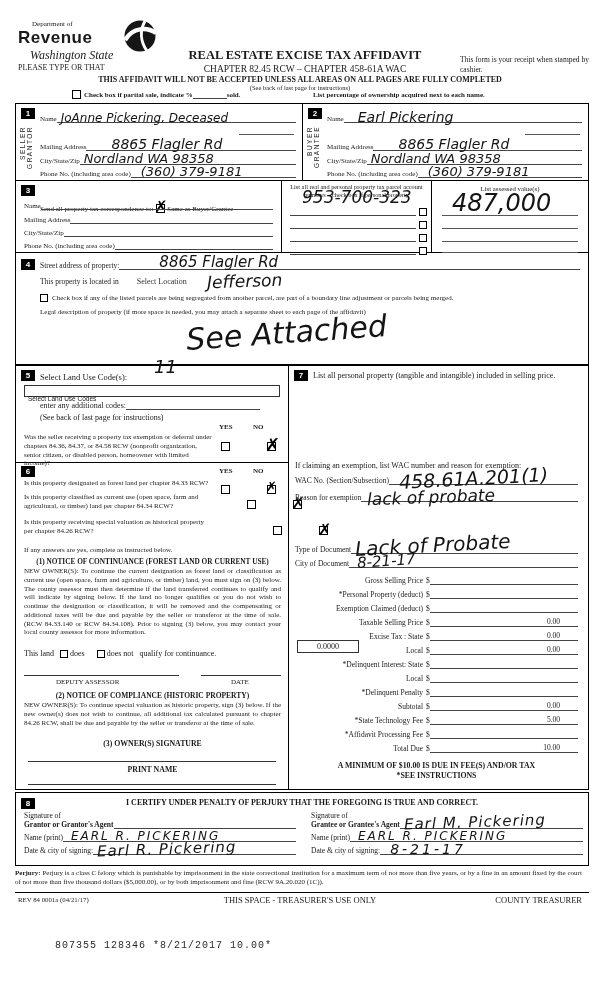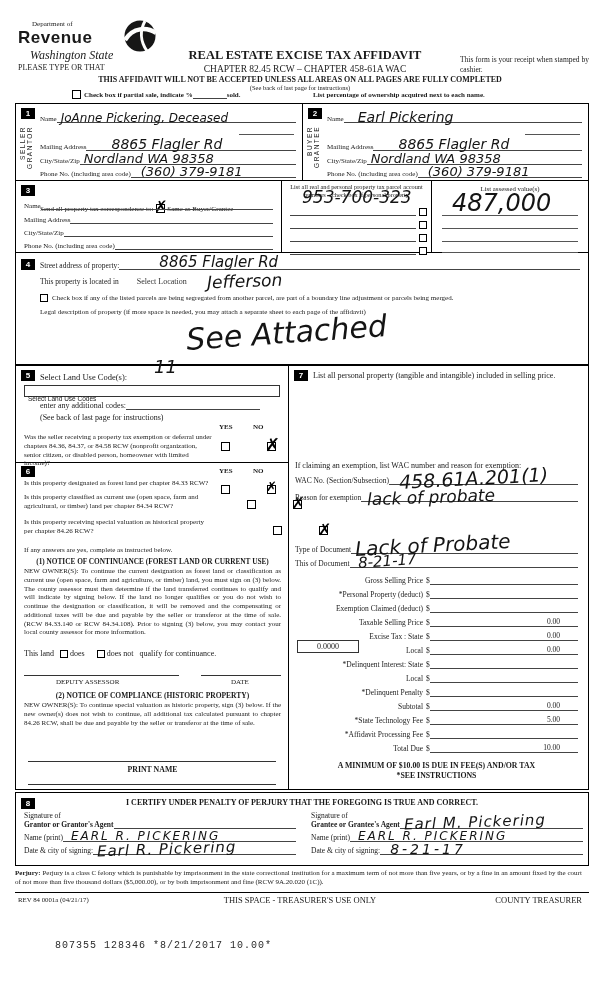--- a/index.html
+++ b/index.html
@@ -270,20 +270,21 @@
         </div>
 
         <div class="abs" style="left:8px; top:212px; width:155px; border-bottom:1px solid #333;"></div>
         <div class="abs" style="left:185px; top:212px; width:80px; border-bottom:1px solid #333;"></div>
         <div class="abs lab7" style="left:40px; top:215px;">DEPUTY ASSESSOR</div>
         <div class="abs lab7" style="left:215px; top:215px;">DATE</div>
 
         <div class="abs b" style="left:4px; top:228px; width:265px; font-size:7.5px; text-align:center;">(2) NOTICE OF COMPLIANCE (HISTORIC PROPERTY)</div>
         <div class="abs smalltext" style="left:8px; top:238px; width:257px; text-align:justify;">NEW OWNER(S): To continue special valuation as historic property, sign (3) below. If the new owner(s) does not wish to continue, all additional tax calculated pursuant to chapter 84.26 RCW, shall be due and payable by the seller or transferor at the time of sale.</div>
 
+        <div class="abs b ctr" style="left:4px; top:276px; width:265px; font-size:7.8px;">(3)  OWNER(S) SIGNATURE</div>
         <div class="abs" style="left:12px; top:298px; right:12px; border-bottom:1px solid #333;"></div>
         <div class="abs b ctr" style="left:4px; top:302px; width:265px; font-size:7.8px;">PRINT NAME</div>
         <div class="abs" style="left:12px; top:321px; right:12px; border-bottom:1px solid #333;"></div>
       </div>
     </div>
 
     <div style="flex:1; position:relative;">
       <span class="numbox abs" style="left:5px; top:4px;">7</span>
       <div class="abs lab8" style="left:24px; top:5px; width:262px; line-height:1.3;">List all  personal property (tangible and intangible) included in selling price.</div>
 
@@ -302,21 +303,21 @@
         </span>
       </div>
 
       <div class="abs row" style="left:6px; top:179px; right:10px;">
         <span class="lab75">Type of Document</span>
         <span class="fl">
           <span class="hw abs" style="left:4px; bottom:-4px; font-size:20px; transform:rotate(-3deg);">Lack of Probate</span>
         </span>
       </div>
       <div class="abs row" style="left:6px; top:193px; right:10px;">
-        <span class="lab75">This of Document</span>
+        <span class="lab75">City of Document</span>
         <span class="fl">
           <span class="hw abs" style="left:8px; bottom:-3px; font-size:15px; transform:rotate(-4deg);">8-21-17</span>
         </span>
       </div>
 
       <div class="abs" style="left:6px; top:205px; right:10px;">
         <div class="feerow">
             <span class="feelabel">Gross Selling Price</span>
             <span class="dollar">$</span>
             <span class="fl"></span>

